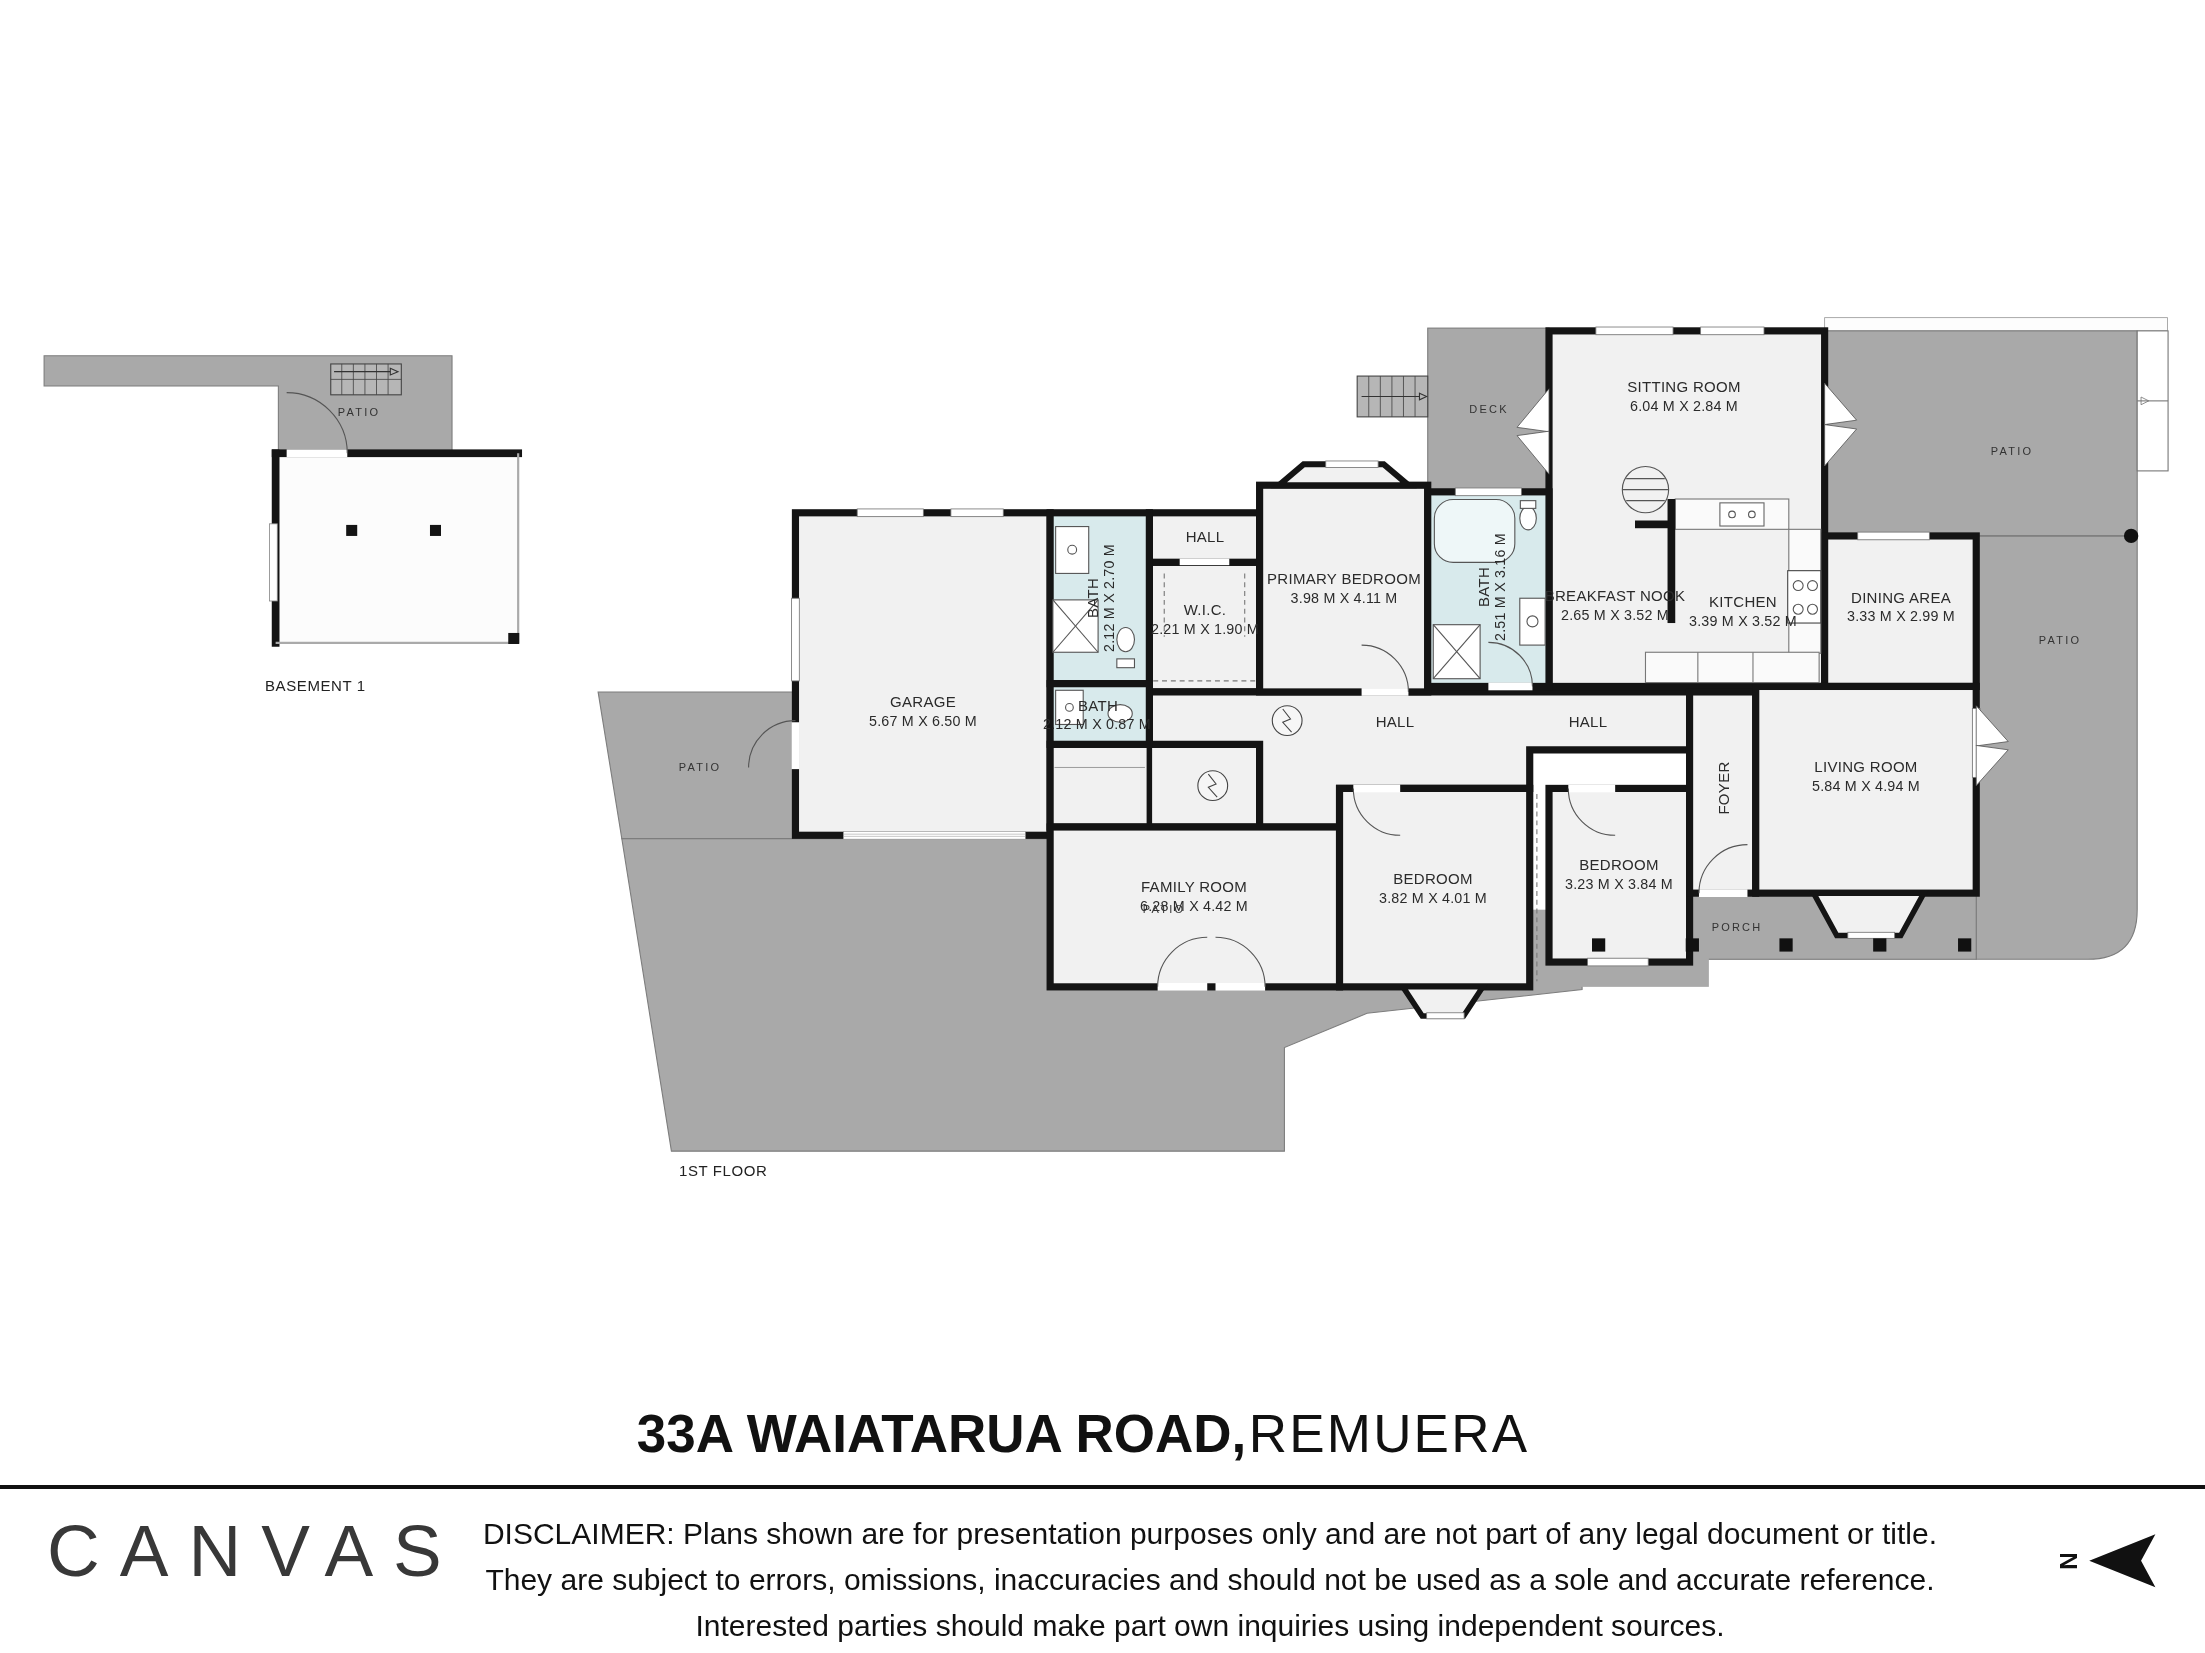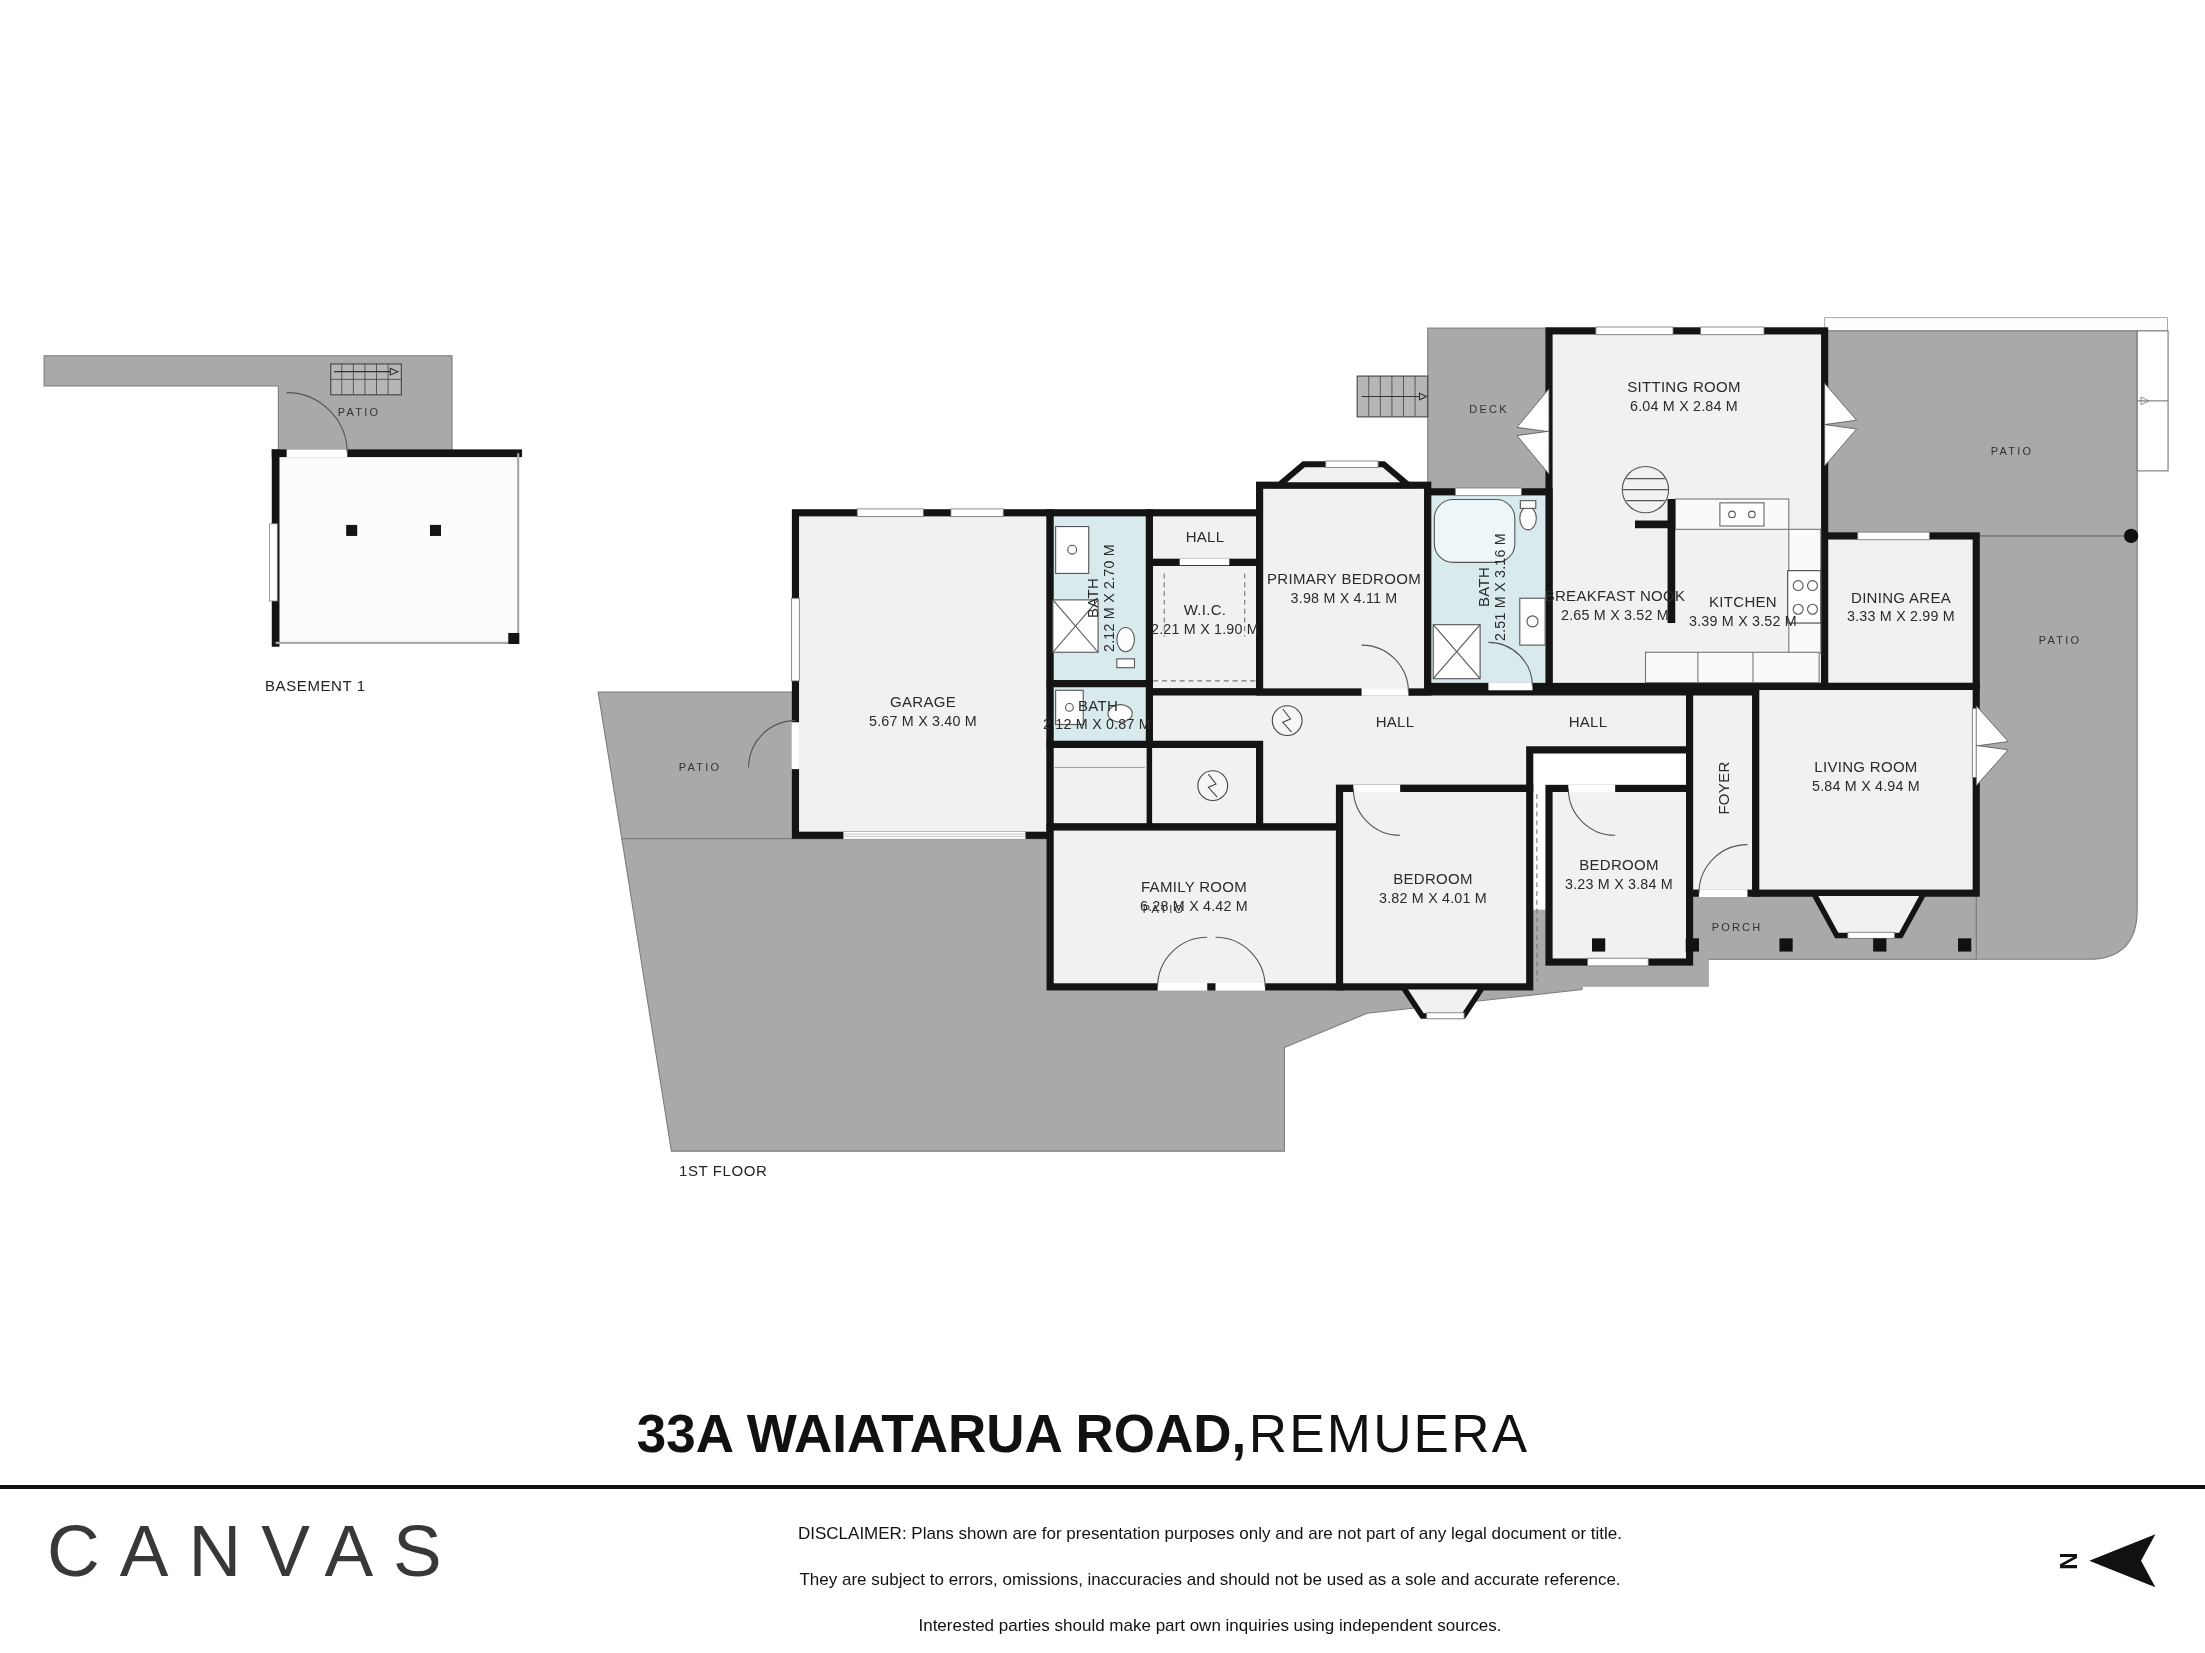--- a/index.html
+++ b/index.html
@@ -14,21 +14,21 @@
   .fl{position:absolute;font-size:15px;letter-spacing:0.6px;color:#222;}
   .two .rn,.two .rd{display:block;}
   #title{position:absolute;left:1083px;top:1433px;transform:translate(-50%,-50%);white-space:nowrap;}
   #title .b{font-size:53px;font-weight:700;letter-spacing:0px;color:#111;}
   #title .l{font-size:53px;font-weight:300;letter-spacing:2.2px;color:#111;}
   #rule{position:absolute;left:0;top:1485px;width:2205px;height:4.4px;background:#111;}
   #logo{position:absolute;left:47px;top:1508px;color:#383838;line-height:1.0;}
   #logo .l1{font-size:73px;font-weight:400;letter-spacing:39px;}
   #logo .l2{font-size:73px;font-weight:400;letter-spacing:20px;margin-top:5.5px;}
   #disc{position:absolute;left:1210px;top:1580px;transform:translate(-50%,-50%);text-align:center;
-        font-size:17px;line-height:46px;color:#111;white-space:nowrap;}
+        font-size:30px;line-height:46px;color:#111;white-space:nowrap;}
   #north-n{position:absolute;left:2069px;top:1561px;transform:translate(-50%,-50%) rotate(-90deg);
         font-size:24px;font-weight:600;color:#111;}
 </style>
 </head>
 <body>
 
 <div id="canvas">
 
 <svg id="plan-svg" width="2205" height="1654" viewBox="0 0 4000 3000">
 
@@ -220,21 +220,21 @@
     <rect x="3552" y="1702" width="24" height="24"></rect>
   </g>
 
   <polygon points="3790,2831 3910,2783 3884,2831 3910,2879" fill="#111"></polygon>
 </svg>
 
   <div class="lbl out" style="left:359px;top:412px;">PATIO</div>
   <div class="fl" style="left:265px;top:677px;">BASEMENT 1</div>
 
   <div class="lbl rn" style="left:923px;top:701px;">GARAGE</div>
-  <div class="lbl rd" style="left:923px;top:721px;">5.67 M X 3.40 M</div>
+  <div class="lbl rd" style="left:923px;top:721px;">5.67 M X 6.50 M</div>
 
   <div class="lbl vert two" style="left:1100px;top:598px;">
     <span class="rn">BATH</span>
     <span class="rd">2.12 M X 2.70 M</span>
   </div>
 
   <div class="lbl rn" style="left:1098px;top:705px;">BATH</div>
   <div class="lbl rd" style="left:1097px;top:724px;">2.12 M X 0.87 M</div>
 
   <div class="lbl vert two" style="left:1491px;top:587px;">

